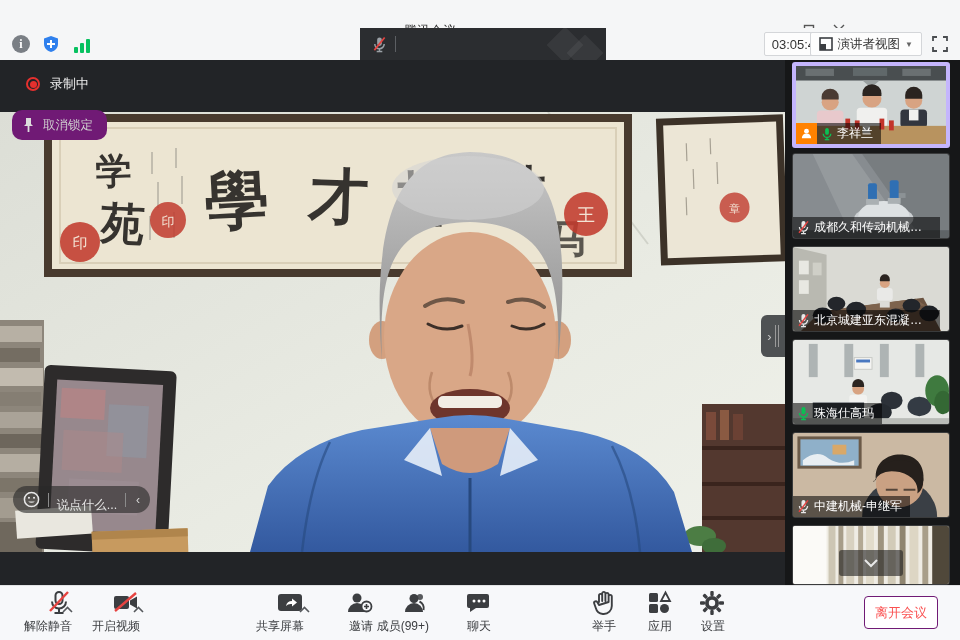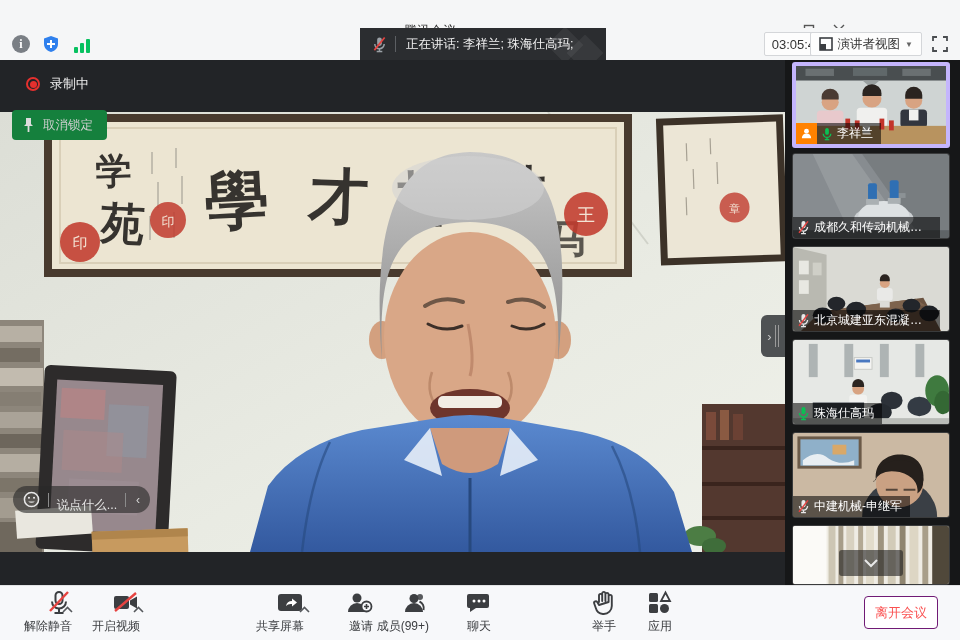--- a/index.html
+++ b/index.html
@@ -34,21 +34,21 @@
 
   
   #stage { position:absolute; left:0; top:60px; width:785px; height:525px; background:#222427; }
   #main-video { position:absolute; left:0; top:52px; width:785px; height:440px; }
 
   #recording-pill { position:absolute; left:26px; top:15px; display:flex; align-items:center; gap:10px; }
   #rec-dot { width:14px; height:14px; border:2px solid #e5302e; border-radius:50%; display:flex; align-items:center; justify-content:center; }
   #rec-dot i { width:7px; height:7px; background:#e5302e; border-radius:50%; display:block; }
   #recording-label { color:#eee; font-size:13px; }
 
-  #unpin-btn { position:absolute; left:12px; top:50px; height:30px; padding:0 14px 0 10px; background:#15803d; border-radius:4px; display:flex; align-items:center; gap:8px; cursor:default; }
+  #unpin-btn { position:absolute; left:12px; top:50px; height:30px; padding:0 14px 0 10px; background:#701a75; border-radius:10px; display:flex; align-items:center; gap:8px; cursor:default; }
   #unpin-label { color:#cfcfcf; font-size:12.5px; }
 
   #message-pill { position:absolute; left:13px; bottom:72px; width:137px; height:27px; background:rgba(40,40,40,0.62); border-radius:14px; display:flex; align-items:center; padding:0 10px; cursor:text; }
   #message-pill .pdiv { width:1px; height:14px; background:#8b8b8b; margin:0 8px; }
   #message-placeholder { color:#e4e4e4; font-size:12.5px; white-space:nowrap;margin-top:12px; }
   #msg-collapse { color:#d9d9d9; font-size:12px; margin-left:2px; }
 
   #panel-handle { position:absolute; right:0px; top:255px; width:24px; height:42px; background:rgba(64,67,70,0.92); border-radius:6px 0 0 6px; display:flex; align-items:center; justify-content:center; gap:3px; cursor:default; }
   #panel-handle .chev { color:#c8c8c8; font-size:13px; }
   #panel-handle .bars { display:flex; gap:2px; }
@@ -116,21 +116,20 @@
       <span style="margin-left:12px;display:flex;">
         <svg width="15" height="17" viewBox="0 0 16 18">
             <rect x="5.5" y="1.5" width="5" height="9" rx="2.5" fill="#9aa0a6"></rect>
             <path d="M3 8.5 a5 5 0 0 0 10 0" fill="none" stroke="#9aa0a6" stroke-width="1.6"></path>
             <line x1="8" y1="13.5" x2="8" y2="16" stroke="#9aa0a6" stroke-width="1.6"></line>
             <line x1="5" y1="16.5" x2="11" y2="16.5" stroke="#9aa0a6" stroke-width="1.6"></line>
             <line x1="2.5" y1="15" x2="13.5" y2="1.5" stroke="#e64340" stroke-width="1.8"></line>
           </svg>
       </span>
       <span class="vdiv"></span>
-      <span id="speaking-text">正在讲话: 李祥兰; 珠海仕高玛;</span>
       <span class="wm" style="right:28px; top:4px;"></span>
       <span class="wm" style="right:8px; top:12px;"></span>
     </div>
 
     <div id="timer-box">03:05:43</div>
 
     <div id="view-btn">
       <span style="display:flex;">
         <svg width="14" height="14" viewBox="0 0 14 14">
             <rect x="1" y="1" width="12" height="12" fill="none" stroke="#3a3d41" stroke-width="1.6"></rect>
@@ -606,17 +605,38 @@
 
     <div class="tool-btn" style="left:552px;">
       <span class="ticon">
         <svg width="24" height="26" viewBox="0 0 24 26">
             <path d="M7 12 V5.5 a1.6 1.6 0 0 1 3.2 0 V11 M10.2 11 V3.5 a1.6 1.6 0 0 1 3.2 0 V11 M13.4 11 V4.5 a1.6 1.6 0 0 1 3.2 0 V12 M16.6 12 V6.5 a1.6 1.6 0 0 1 3.2 0 V16 a8 8 0 0 1 -8 8 h-1 a8 8 0 0 1 -7 -6 l-1.6 -4.5 a1.7 1.7 0 0 1 3.2 -1.2 L7 15 Z" fill="none" stroke="#3c3e41" stroke-width="1.9" stroke-linejoin="round" stroke-linecap="round"></path>
           </svg>
       </span>
       <span class="tool-label">举手</span>
     </div>
 
+    <div class="tool-btn" style="left:661px;">
+      <span class="ticon">
+        <svg width="26" height="26" viewBox="0 0 26 26">
+          <g fill="#3c3e41">
+            <circle cx="13" cy="13" r="7"></circle>
+            <g>
+              <rect x="11.3" y="1" width="3.4" height="5" rx="1"></rect>
+              <rect x="11.3" y="20" width="3.4" height="5" rx="1"></rect>
+              <rect x="1" y="11.3" width="5" height="3.4" rx="1"></rect>
+              <rect x="20" y="11.3" width="5" height="3.4" rx="1"></rect>
+              <rect x="11.3" y="1" width="3.4" height="5" rx="1" transform="rotate(45 13 13)"></rect>
+              <rect x="11.3" y="20" width="3.4" height="5" rx="1" transform="rotate(45 13 13)"></rect>
+              <rect x="1" y="11.3" width="5" height="3.4" rx="1" transform="rotate(45 13 13)"></rect>
+              <rect x="20" y="11.3" width="5" height="3.4" rx="1" transform="rotate(45 13 13)"></rect>
+            </g>
+          </g>
+          <circle cx="13" cy="13" r="3.2" fill="#f7f8fa"></circle>
+        </svg>
+      </span>
+      <span class="tool-label">设置</span>
+    </div>
 
     <div id="leave-btn">离开会议</div>
   </div>
 
 </div>
 
 </body></html>

